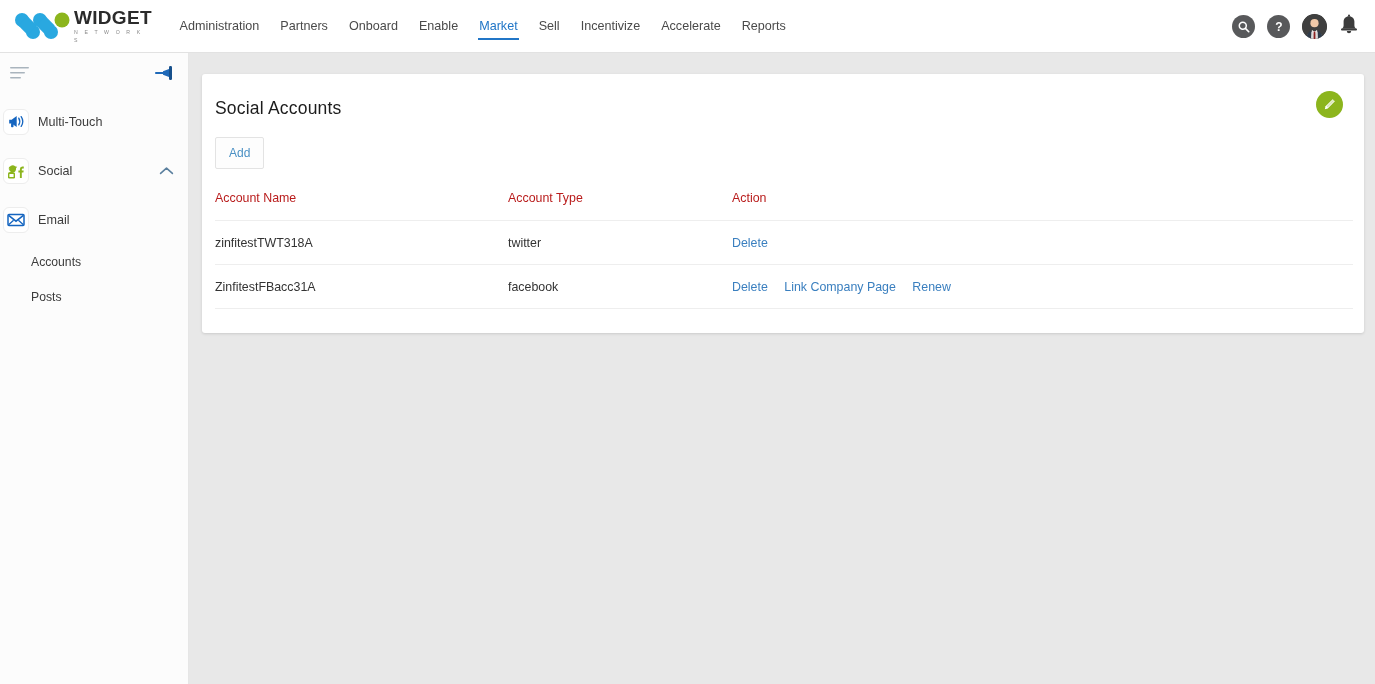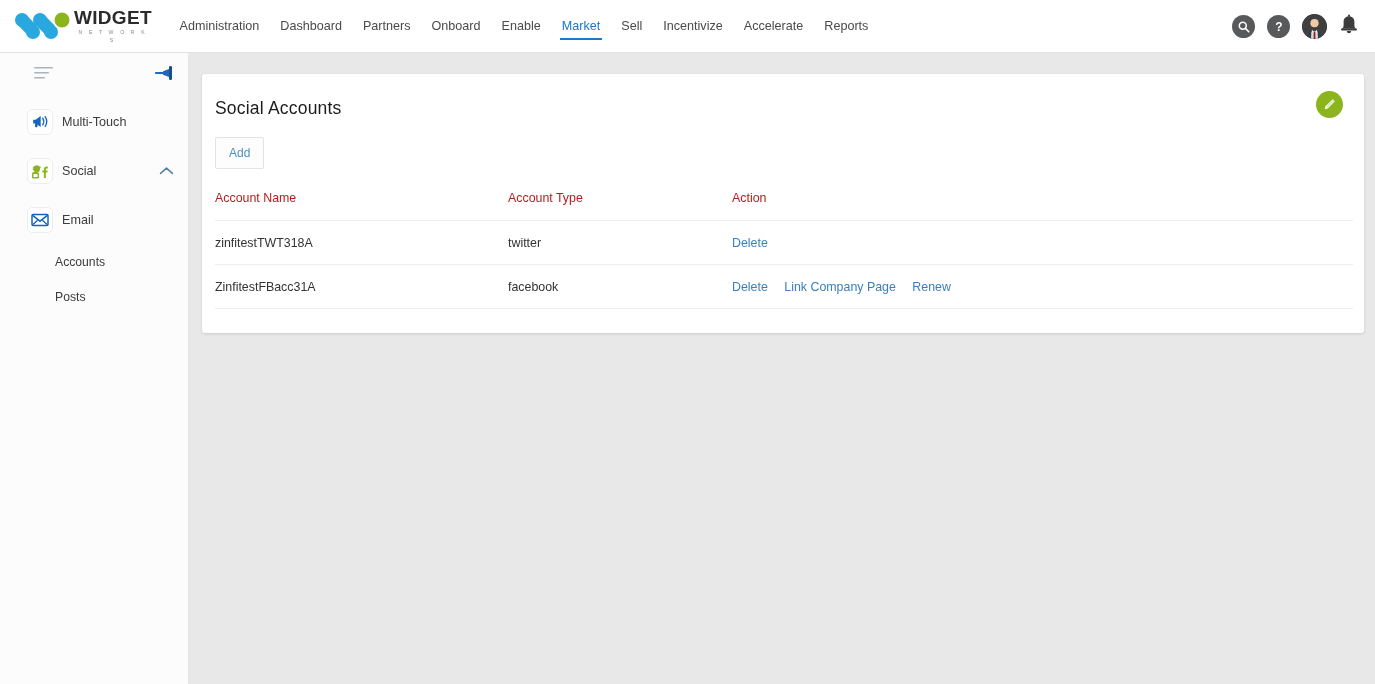--- a/index.html
+++ b/index.html
@@ -20,21 +20,20 @@
     border-bottom: 1px solid #e2e2e2;
     display: flex;
     align-items: center;
   }
   .logo-wrap {
     display: flex;
     align-items: center;
     margin-left: 12px;
     width: 130px;
     height: 40px;
-    text-align: center;
   }
   .logo-mark { flex: 0 0 auto; }
   .logo-text-block {
     margin-left: 4px;
     display: flex;
     flex-direction: column;
     justify-content: center;
   }
   .logo-word {
     font-size: 19px;
@@ -109,21 +108,20 @@
   .bell { cursor: pointer; flex: 0 0 auto; }
 
   
   .sidebar {
     position: absolute;
     top: 53px; left: 0;
     width: 189px;
     height: 631px;
     background: #fcfcfc;
     border-right: 1px solid #e6e6e6;
-    padding-left: 24px;
   }
   .side-top {
     height: 44px;
     display: flex;
     align-items: center;
     justify-content: space-between;
     padding: 0 12px 0 9px;
   }
   .hamburger { cursor: pointer; }
   .pin { cursor: pointer; }
@@ -271,21 +269,20 @@
       <circle cx="50" cy="9" r="7.5" fill="#8cb51d"></circle>
     </svg>
     <div class="logo-text-block">
       <div class="logo-word">WIDGET</div>
       <div class="logo-sub">N E T W O R K S</div>
     </div>
   </div>
 
   <nav class="mainnav">
     <div class="navitem">Administration</div>
-    <div class="navitem">Dashboard</div>
     <div class="navitem">Partners</div>
     <div class="navitem">Onboard</div>
     <div class="navitem">Enable</div>
     <div class="navitem active">Market</div>
     <div class="navitem">Sell</div>
     <div class="navitem">Incentivize</div>
     <div class="navitem">Accelerate</div>
     <div class="navitem">Reports</div>
   </nav>
 

